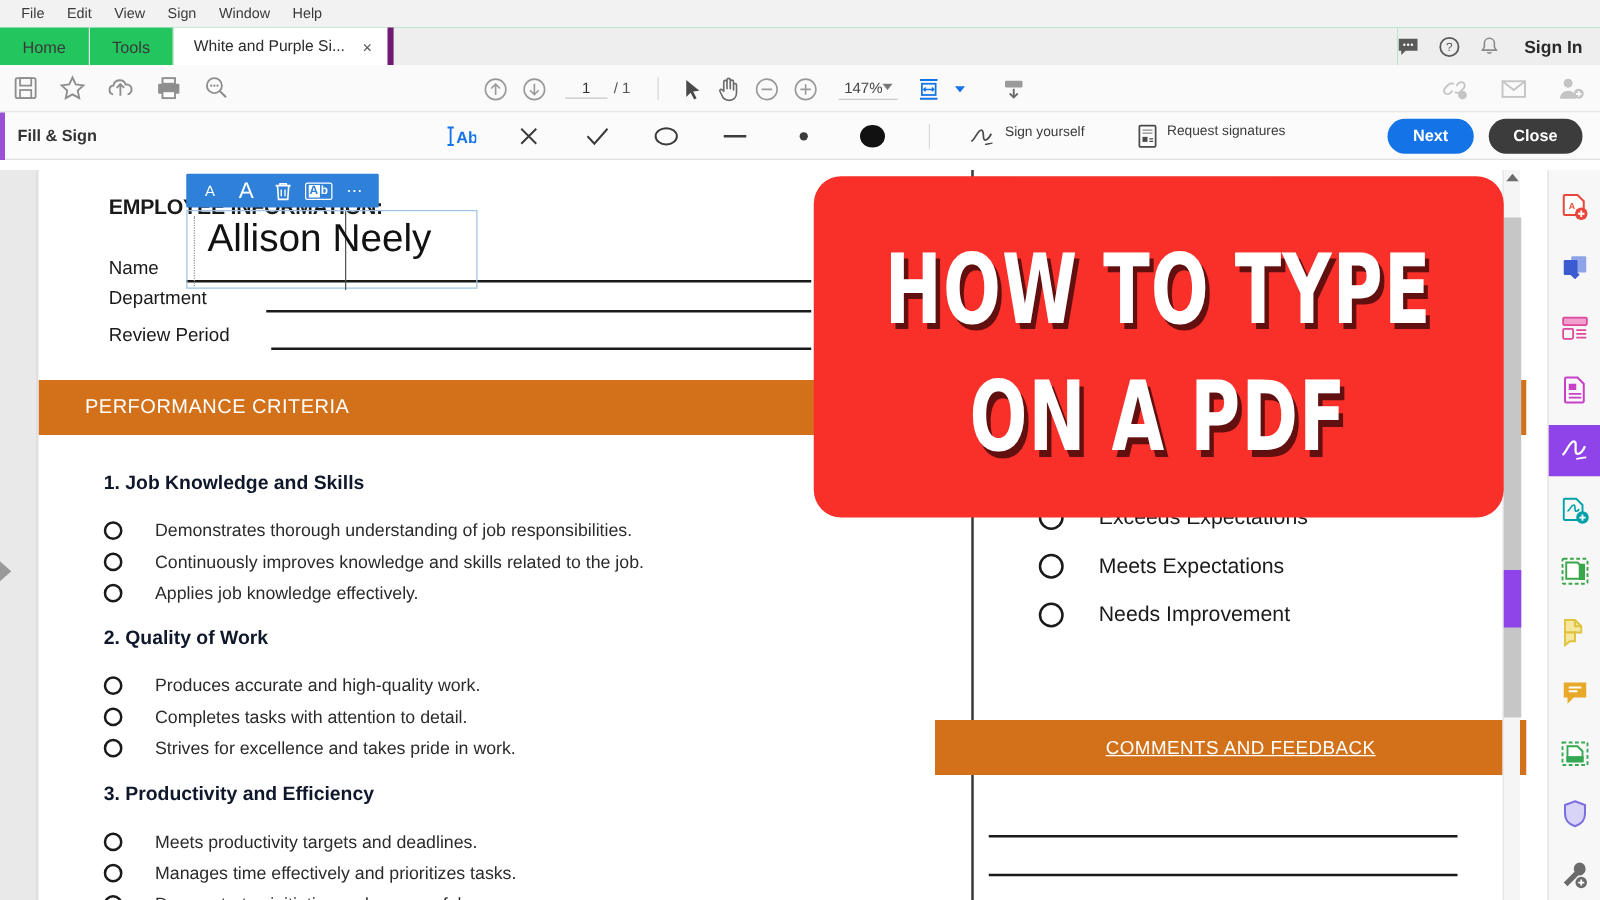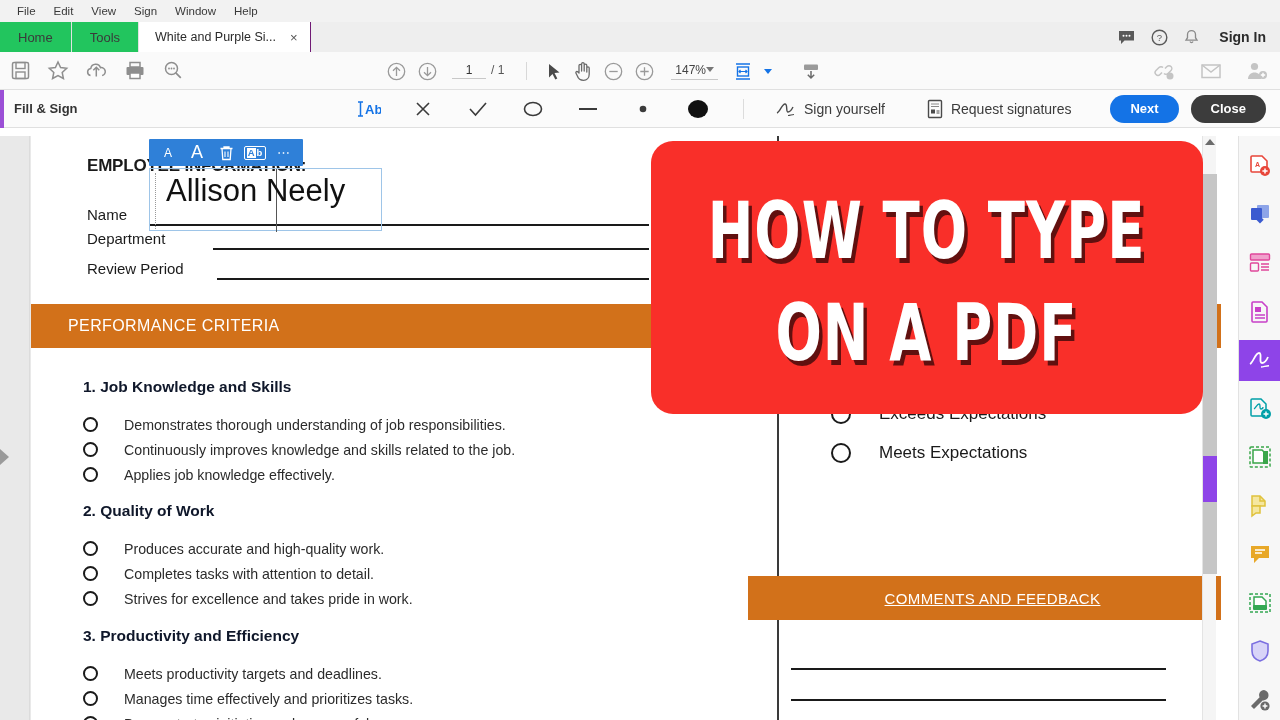--- a/index.html
+++ b/index.html
@@ -34,21 +34,21 @@
     display: flex; align-items: center; justify-content: center;
     font-size: 13px; color: #3a3a3a;
     padding: 0 18px; white-space: nowrap;
     border-right: 1px solid #e2e2e2;
   }
   .tabbar .tab.home { min-width: 56px; }
   .tabbar .tab.tools { min-width: 66px; }
   .tabbar .tab.doc {
     background: #ffffff; color: #2b2b2b;
     padding: 0 10px 0 16px; min-width: 148px;
-    gap: 12px; border-right: 1px solid #701a75;
+    gap: 12px; border-right: 5px solid #701a75;
     font-size: 12.5px;
   }
   .tabbar .tab.doc .closex {
     font-size: 13px; color: #555; line-height: 1;
     padding: 0 2px;
   }
   .tabbar .filler { flex: 1; background: #eeeeee; }
   .tabbar .rightarea {
     display: flex; align-items: center; gap: 16px;
     padding-right: 14px; background: #eeeeee;
@@ -107,22 +107,22 @@
     position: absolute; left: 348px; display: flex; align-items: center; gap: 15px;
   }
   .fs-tool {
     width: 40px; height: 30px; display: flex;
     align-items: center; justify-content: center;
     color: #3b3b3b;
   }
   .fs-tool.ab { color: #1473e6; font-size: 14px; font-weight: 600; }
   .fs-sep { width: 1px; height: 20px; background: #dcdcdc; margin: 0 10px; }
   .fs-action {
-    display: flex; align-items: center; gap: 7px;
-    font-size: 14px; color: #3b3b3b; padding: 0 6px;
+    display: flex; gap: 7px;
+    font-size: 11px; color: #3b3b3b; padding: 0 6px;
   }
   .fs-right {
     position: absolute; right: 14px; display: flex; align-items: center; gap: 12px;
   }
   .btn {
     border-radius: 16px; font-size: 13px; font-weight: 700;
     padding: 6px 20px; color: #fff; line-height: 16px;
   }
   .btn.next { background: #1473e6; }
   .btn.close { background: #3c3c3c; }
@@ -604,20 +604,24 @@
 
         <div style="position:absolute; left:800px; top:258px;">
           <div class="rrow">
               <span class="rcircle"></span>
               <span class="rtext">Exceeds Expectations</span>
             </div>
           <div class="rrow">
               <span class="rcircle"></span>
               <span class="rtext">Meets Expectations</span>
             </div>
+          <div class="rrow">
+              <span class="rcircle"></span>
+              <span class="rtext">Needs Improvement</span>
+            </div>
         </div>
 
         <div class="band right" style="left:717px; top:440px; width:473px; height:44px;">
           <div class="bt">COMMENTS AND FEEDBACK</div>
         </div>
         <div class="cline" style="left:760px; top:532px; width:375px;"></div>
         <div class="cline" style="left:760px; top:563px; width:375px;"></div>
 
       </div>
 

